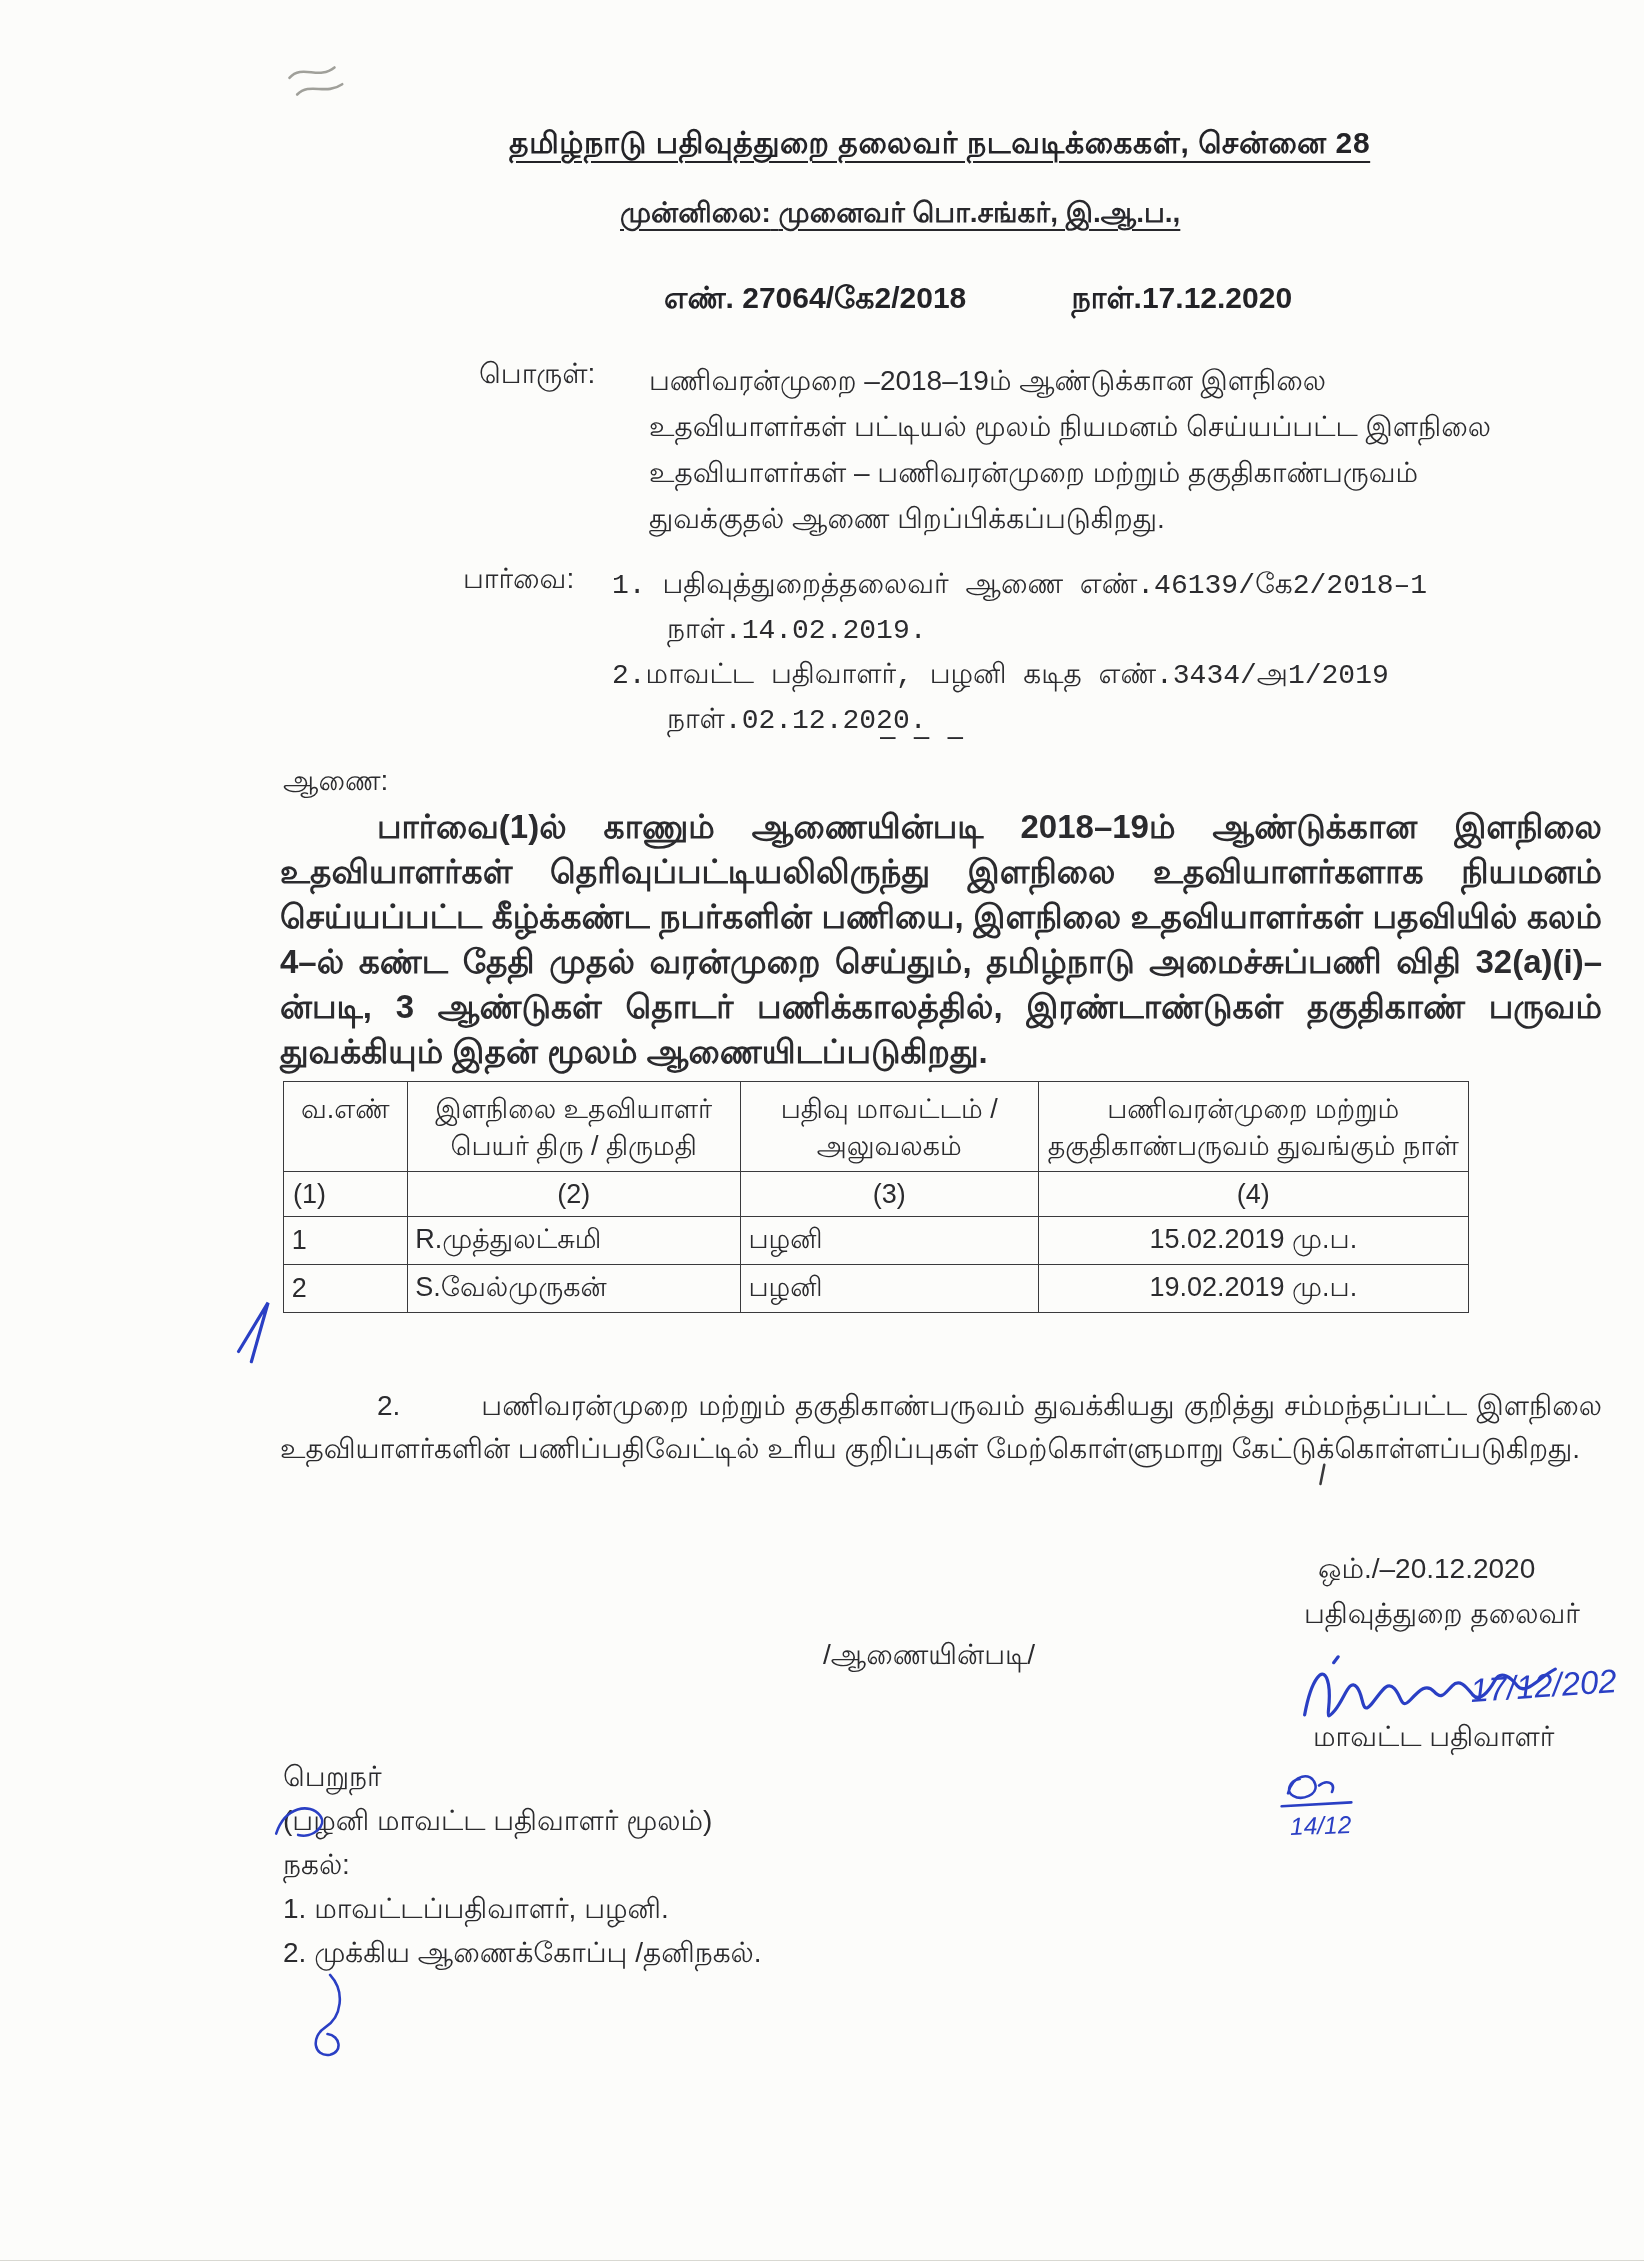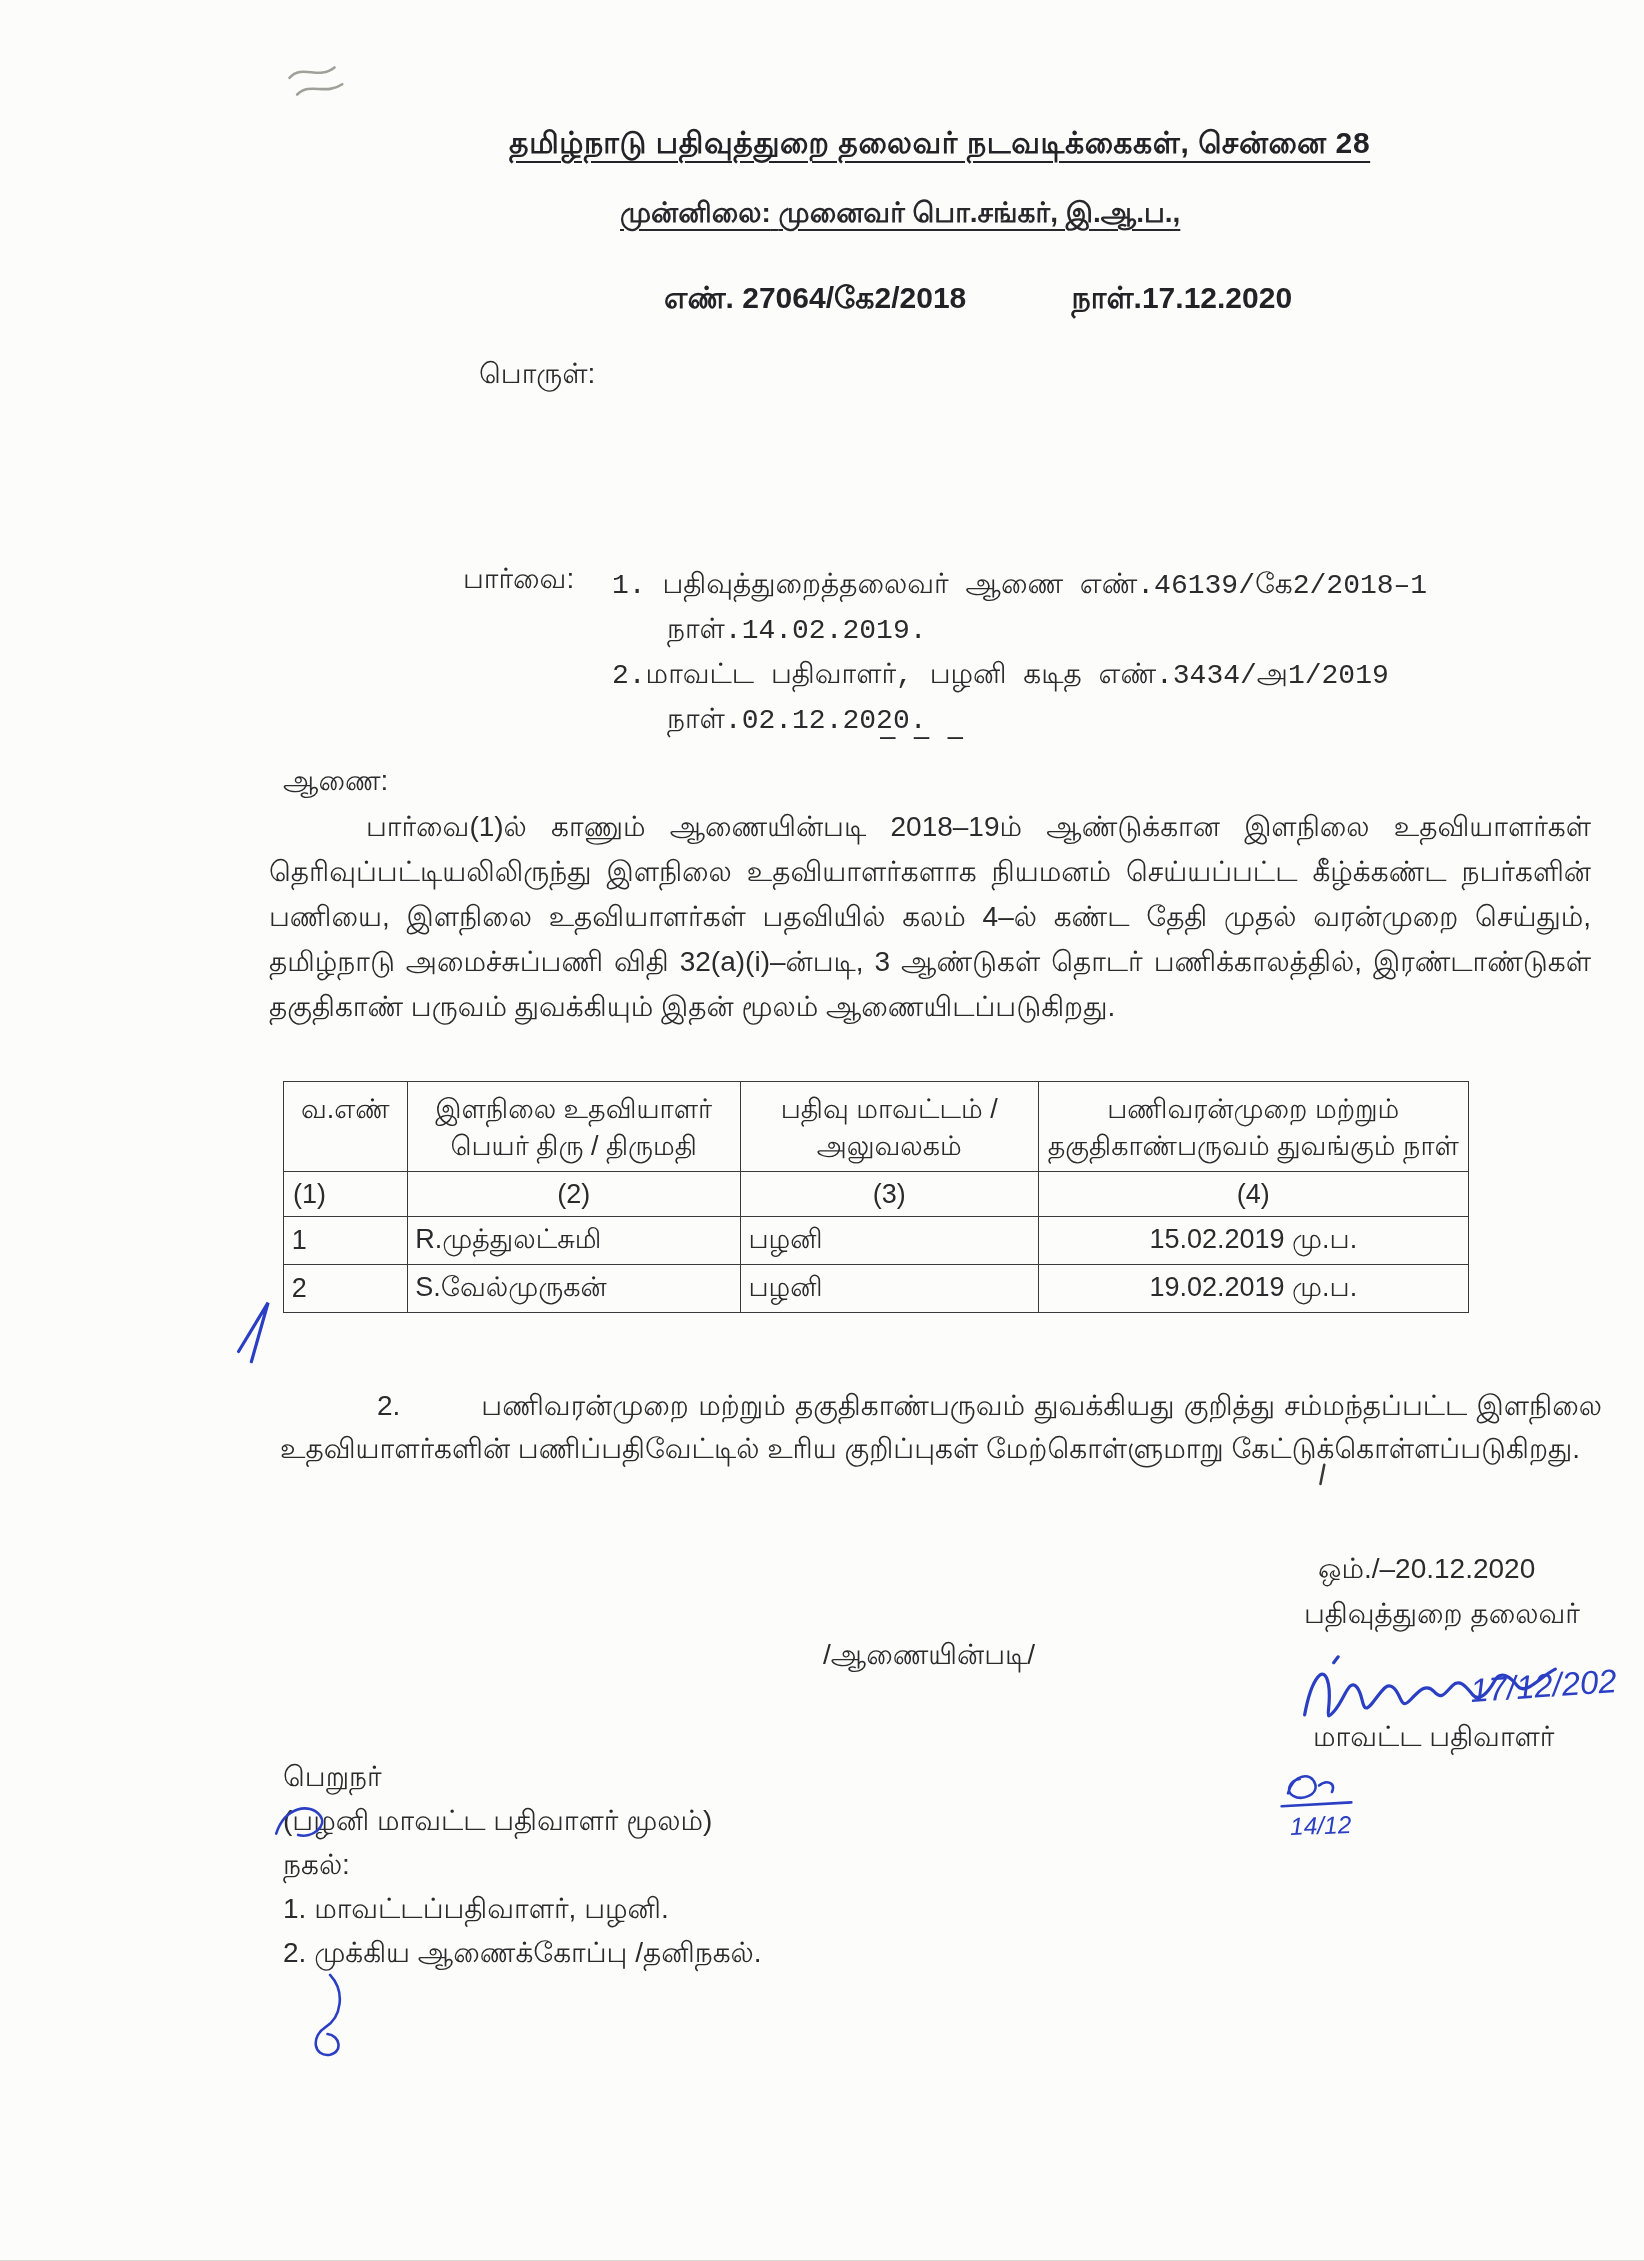--- a/index.html
+++ b/index.html
@@ -41,22 +41,22 @@
 
   .ref-label { left:463px; top:563px; font-size:28px; }
   .ref-items { left:612px; top:563px; width:895px; font-size:28px; line-height:45px;font-family:Liberation Mono, monospace; }
   .ref-item  { padding-left:55px; text-indent:-55px; }
 
   .separator { left:880px; top:720px; font-size:28px; letter-spacing:5.2px; }
 
   
   .order-label { left:283px; top:765px; font-size:28px; }
   .para1 {
-    left:269px; top:804px; width:1322px;
-    font-size:28px; line-height:45px; text-align:justify; text-indent:97px;
+    left:280px; top:804px; width:1322px;
+    font-size:33px; line-height:45px; text-align:justify; text-indent:97px;font-weight:bold;
   }
 
   
   .doc-table {
     position:absolute; left:283px; top:1081px; width:1186px;
     border-collapse:collapse; font-size:27px; color:#2b2b2e;
   }
   .doc-table th, .doc-table td { border:1.9px solid #3a3a3c; font-weight:normal; }
   .doc-table thead th {
     vertical-align:top; text-align:center;
@@ -116,20 +116,21 @@
     <span>முன்னிலை:</span>
     <span>முனைவர் பொ.சங்கர், இ.ஆ.ப.,</span>
   </div>
 
   <div class="abs refline">
     <span>எண். 27064/கே2/2018</span>
     <span class="date">நாள்.17.12.2020</span>
   </div>
 
   <div class="abs subject-label">பொருள்:</div>
+  <div class="abs subject-text">பணிவரன்முறை –2018–19ம் ஆண்டுக்கான இளநிலை உதவியாளர்கள் பட்டியல் மூலம் நியமனம் செய்யப்பட்ட இளநிலை உதவியாளர்கள் – பணிவரன்முறை மற்றும் தகுதிகாண்பருவம் துவக்குதல் ஆணை பிறப்பிக்கப்படுகிறது.</div>
 
   <div class="abs ref-label">பார்வை:</div>
   <div class="abs ref-items">
     <div class="ref-item">1. பதிவுத்துறைத்தலைவர் ஆணை எண்.46139/கே2/2018–1 நாள்.14.02.2019.</div>
     <div class="ref-item">2.மாவட்ட பதிவாளர், பழனி கடித எண்.3434/அ1/2019 நாள்.02.12.2020.</div>
   </div>
 
   <div class="abs separator">– – –</div>
 
   <div class="abs order-label">ஆணை:</div>

